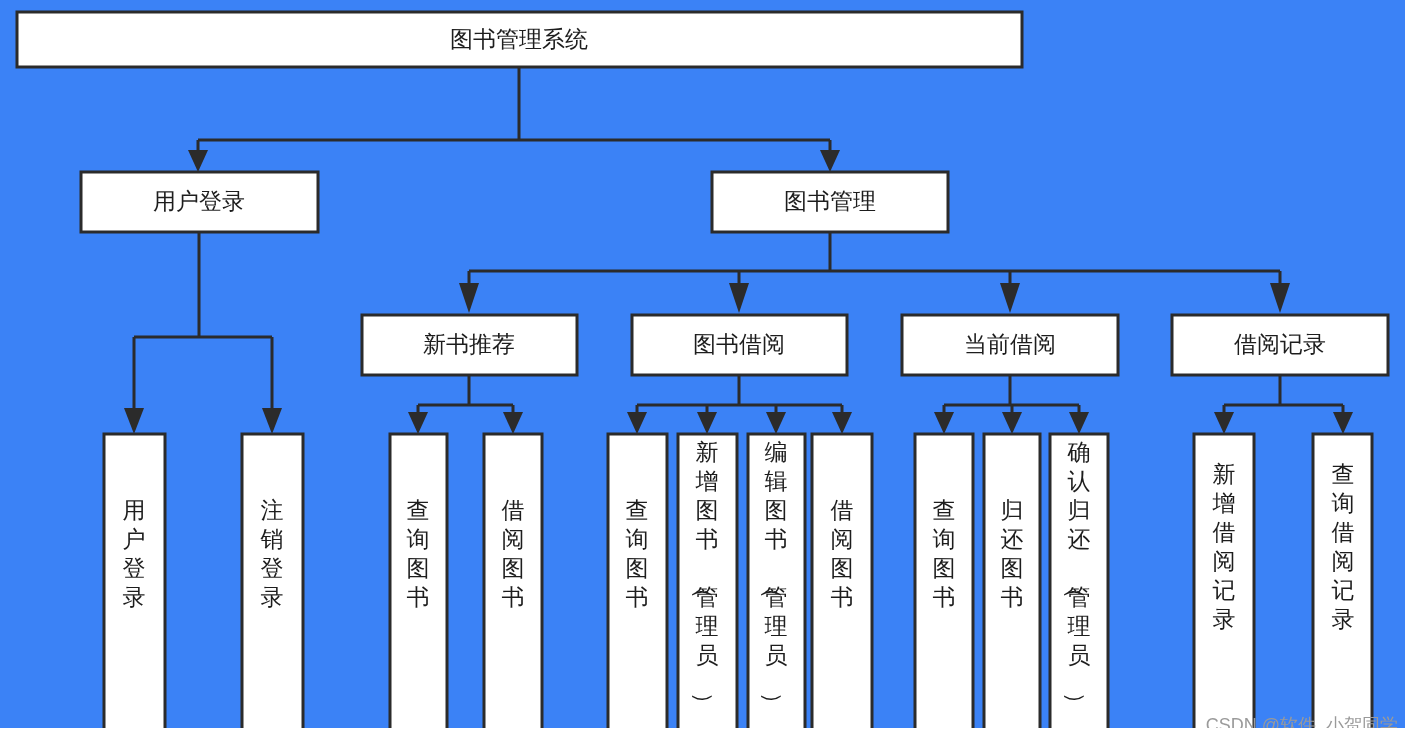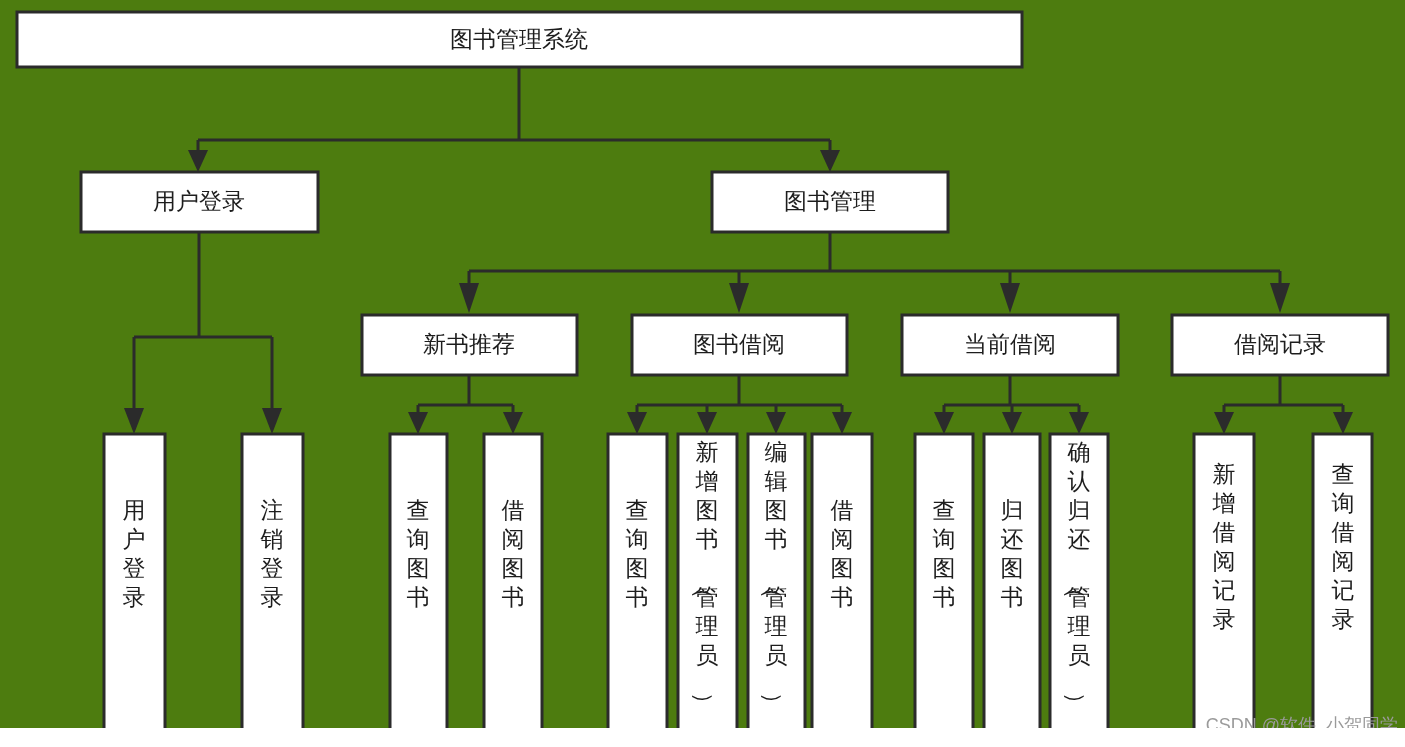--- a/index.html
+++ b/index.html
@@ -8,21 +8,21 @@
     padding: 0;
     background: #ffffff;
   }
   body {
     font-family: "Liberation Sans", "DejaVu Sans", sans-serif;
   }
   #diagram-root {
     position: relative;
     width: 1405px;
     height: 728px;
-    background: #4d7c0f;
+    background: #3b82f6;
     overflow: hidden;
     text-align: center;
   }
   svg#tree-svg {
     position: absolute;
     top: 0;
     left: 0;
     width: 1405px;
     height: 747px;
     display: block;

